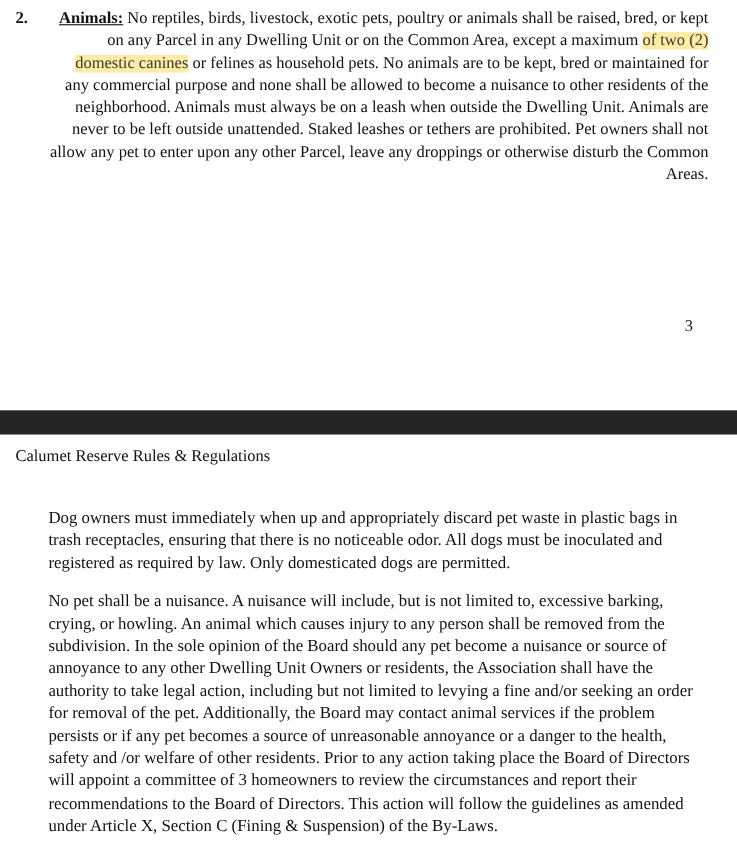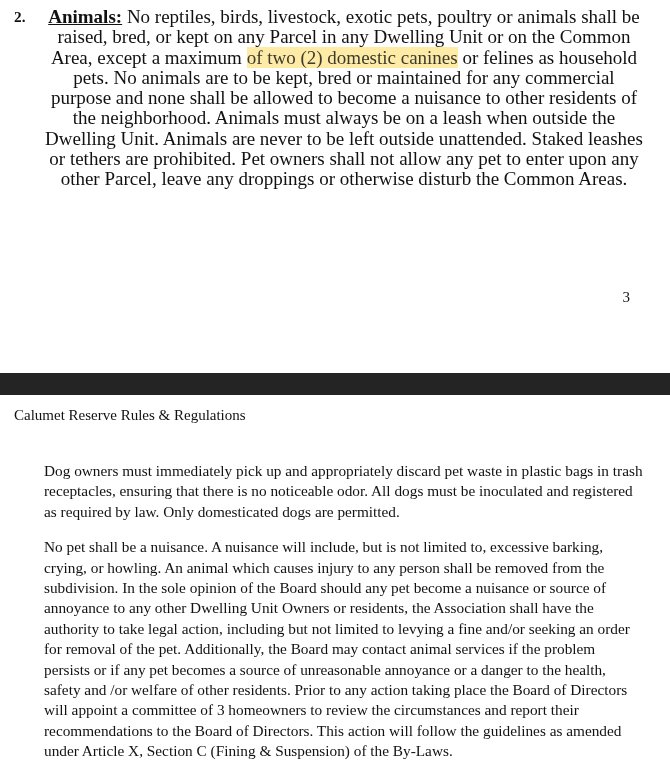--- a/index.html
+++ b/index.html
@@ -41,23 +41,23 @@
   }
   .item-marker {
     flex: 0 0 30px;
     font-weight: bold;
     font-size: 15.3px;
     line-height: 20.3px;
     text-align: left;
   }
   .item-body {
     flex: 1 1 auto;
-    font-size: 19px;
+    font-size: 15px;
     line-height: 20.3px;
-    text-align: center;
+    text-align: right;
   }
   .run-heading {
     font-weight: bold;
     text-decoration: underline;
   }
   .hl {
     background-color: #fdeba6;
     color: #3d3a30;
     box-decoration-break: clone;
     -webkit-box-decoration-break: clone;
@@ -131,21 +131,21 @@
   <div class="page-divider"></div>
 
   <section class="page-two">
 
     <div class="running-header">
       <span class="rh-left">Calumet Reserve Rules &amp; Regulations</span>
     </div>
 
     <div class="page-two-body">
 
-      <p class="body-para">Dog owners must immediately pick up and appropriately discard pet waste in plastic bags in trash receptacles, ensuring that there is no noticeable odor. All dogs must be inoculated and registered as required by law. Only domesticated dogs are permitted.</p>
+      <p class="body-para">Dog owners must immediately when up and appropriately discard pet waste in plastic bags in trash receptacles, ensuring that there is no noticeable odor. All dogs must be inoculated and registered as required by law. Only domesticated dogs are permitted.</p>
 
       <p class="body-para">No pet shall be a nuisance. A nuisance will include, but is not limited to, excessive barking, crying, or howling. An animal which causes injury to any person shall be removed from the subdivision. In the sole opinion of the Board should any pet become a nuisance or source of annoyance to any other Dwelling Unit Owners or residents, the Association shall have the authority to take legal action, including but not limited to levying a fine and/or seeking an order for removal of the pet. Additionally, the Board may contact animal services if the problem persists or if any pet becomes a source of unreasonable annoyance or a danger to the health, safety and /or welfare of other residents. Prior to any action taking place the Board of Directors will appoint a committee of 3 homeowners to review the circumstances and report their recommendations to the Board of Directors. This action will follow the guidelines as amended under Article X, Section C (Fining &amp; Suspension) of the By-Laws.</p>
 
     </div>
 
   </section>
 
 </div>
 
 </body></html>

